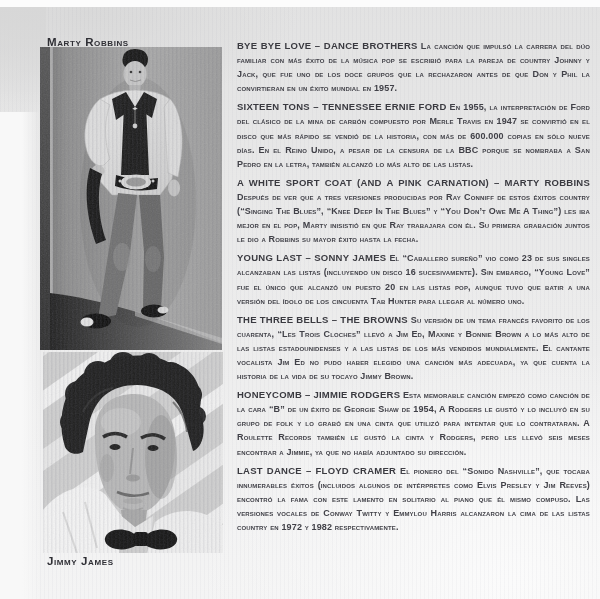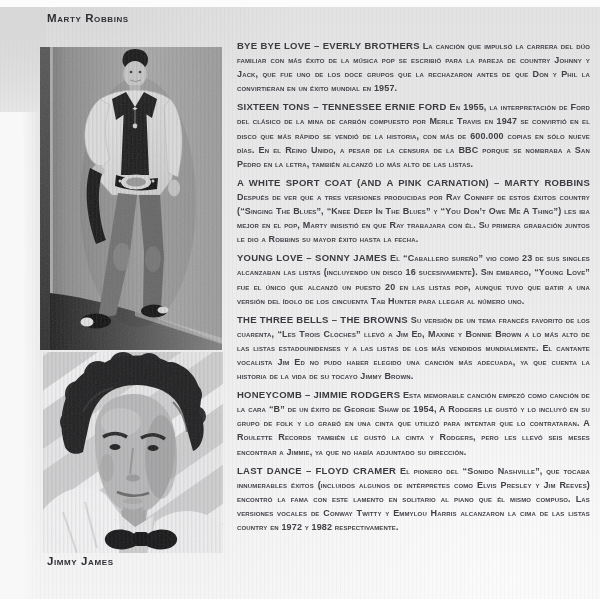--- a/index.html
+++ b/index.html
@@ -18,21 +18,21 @@
   .left-wedge{position:absolute;left:0;top:112px;width:40px;height:487px;
     background:linear-gradient(90deg,#f8f8f8 55%,rgba(248,248,248,0));}
   .photo{position:absolute;display:block;line-height:0;}
   .photo svg{display:block;}
   .photo-marty{left:40px;top:47px;width:182px;height:303px;}
   .photo-sonny{left:43px;top:352px;width:180px;height:201px;}
   .caption{
     position:absolute;font-weight:bold;font-size:11.5px;letter-spacing:.6px;
     font-variant:small-caps;color:#2f2f35;
   }
-  .caption-marty{left:47px;top:12px;text-align:right;}
+  .caption-marty{left:47px;top:36px;text-align:right;}
   .caption-sonny{left:47px;top:555px;}
   .notes{
     position:absolute;left:237px;top:39px;width:353px;
     color:#414148;text-align:justify;
   }
   .entry{margin:0 0 5px 0;font-size:9px;line-height:14.1px;font-weight:bold;
     letter-spacing:.15px;}
   .entry .t{font-size:9.5px;letter-spacing:.25px;color:#3a3a40;}
   .entry .b{font-variant:small-caps;margin-top:35px;}
 </style>
@@ -182,21 +182,21 @@
       <path d="M102,184 C112,174 132,176 134,186 C136,196 116,202 102,193 Z" fill="#141414"></path>
       <rect x="91" y="180" width="14" height="14" rx="3" fill="#101010"></rect>
       <rect width="180" height="201" fill="url(#vstripe2)"></rect>
       <rect width="180" height="201" filter="url(#grain2)"></rect>
     </svg>
   </div>
 
   <div class="caption caption-sonny">Jimmy James</div>
 
   <div class="notes">
-    <p class="entry"><span class="t">BYE BYE LOVE – EVERLY BROTHERS</span> <span class="b">La canción que impulsó la carrera del dúo familiar con más éxito de la música pop se escribió para la pareja de country Johnny y Jack, que fue uno de los doce grupos que la rechazaron antes de que Don y Phil la convirtieran en un éxito mundial en 1957.</span></p>
+    <p class="entry"><span class="t">BYE BYE LOVE – DANCE BROTHERS</span> <span class="b">La canción que impulsó la carrera del dúo familiar con más éxito de la música pop se escribió para la pareja de country Johnny y Jack, que fue uno de los doce grupos que la rechazaron antes de que Don y Phil la convirtieran en un éxito mundial en 1957.</span></p>
     <p class="entry"><span class="t">SIXTEEN TONS – TENNESSEE ERNIE FORD</span> <span class="b">En 1955, la interpretación de Ford del clásico de la mina de carbón compuesto por Merle Travis en 1947 se convirtió en el disco que más rápido se vendió de la historia, con más de 600.000 copias en sólo nueve días. En el Reino Unido, a pesar de la censura de la BBC porque se nombraba a San Pedro en la letra, también alcanzó lo más alto de las listas.</span></p>
     <p class="entry"><span class="t">A WHITE SPORT COAT (AND A PINK CARNATION) – MARTY ROBBINS</span> <span class="b">Después de ver que a tres versiones producidas por Ray Conniff de estos éxitos country (“Singing The Blues”, “Knee Deep In The Blues” y “You Don’t Owe Me A Thing”) les iba mejor en el pop, Marty inisistió en que Ray trabajara con él. Su primera grabación juntos le dio a Robbins su mayor éxito hasta la fecha.</span></p>
-    <p class="entry"><span class="t">YOUNG LOVE – SONNY JAMES</span> <span class="b">El “Caballero sureño” vio como 23 de sus singles alcanzaban las listas (incluyendo un disco 16 sucesivamente). Sin embargo, “Young Love” fue el único que alcanzó un puesto 20 en las listas pop, aunque tuvo que batir a una versión del ídolo de los cincuenta Tab Hunter para llegar al número uno.</span></p>
+    <p class="entry"><span class="t">YOUNG LAST – SONNY JAMES</span> <span class="b">El “Caballero sureño” vio como 23 de sus singles alcanzaban las listas (incluyendo un disco 16 sucesivamente). Sin embargo, “Young Love” fue el único que alcanzó un puesto 20 en las listas pop, aunque tuvo que batir a una versión del ídolo de los cincuenta Tab Hunter para llegar al número uno.</span></p>
     <p class="entry"><span class="t">THE THREE BELLS – THE BROWNS</span> <span class="b">Su versión de un tema francés favorito de los cuarenta, “Les Trois Cloches” llevó a Jim Ed, Maxine y Bonnie Brown a lo más alto de las listas estadounidenses y a las listas de los más vendidos mundialmente. El cantante vocalista Jim Ed no pudo haber elegido una canción más adecuada, ya que cuenta la historia de la vida de su tocayo Jimmy Brown.</span></p>
     <p class="entry"><span class="t">HONEYCOMB – JIMMIE RODGERS</span> <span class="b">Esta memorable canción empezó como canción de la cara “B” de un éxito de Georgie Shaw de 1954, A Rodgers le gustó y lo incluyó en su grupo de folk y lo grabó en una cinta que utilizó para intentar que lo contrataran. A Roulette Records también le gustó la cinta y Rodgers, pero les llevó seis meses encontrar a Jimmie, ya que no había adjuntado su dirección.</span></p>
     <p class="entry"><span class="t">LAST DANCE – FLOYD CRAMER</span> <span class="b">El pionero del “Sonido Nashville”, que tocaba innumerables éxitos (incluidos algunos de intérpretes como Elvis Presley y Jim Reeves) encontró la fama con este lamento en solitario al piano que él mismo compuso. Las versiones vocales de Conway Twitty y Emmylou Harris alcanzaron la cima de las listas country en 1972 y 1982 respectivamente.</span></p>
   </div>
 </div>
 
 </body></html>

